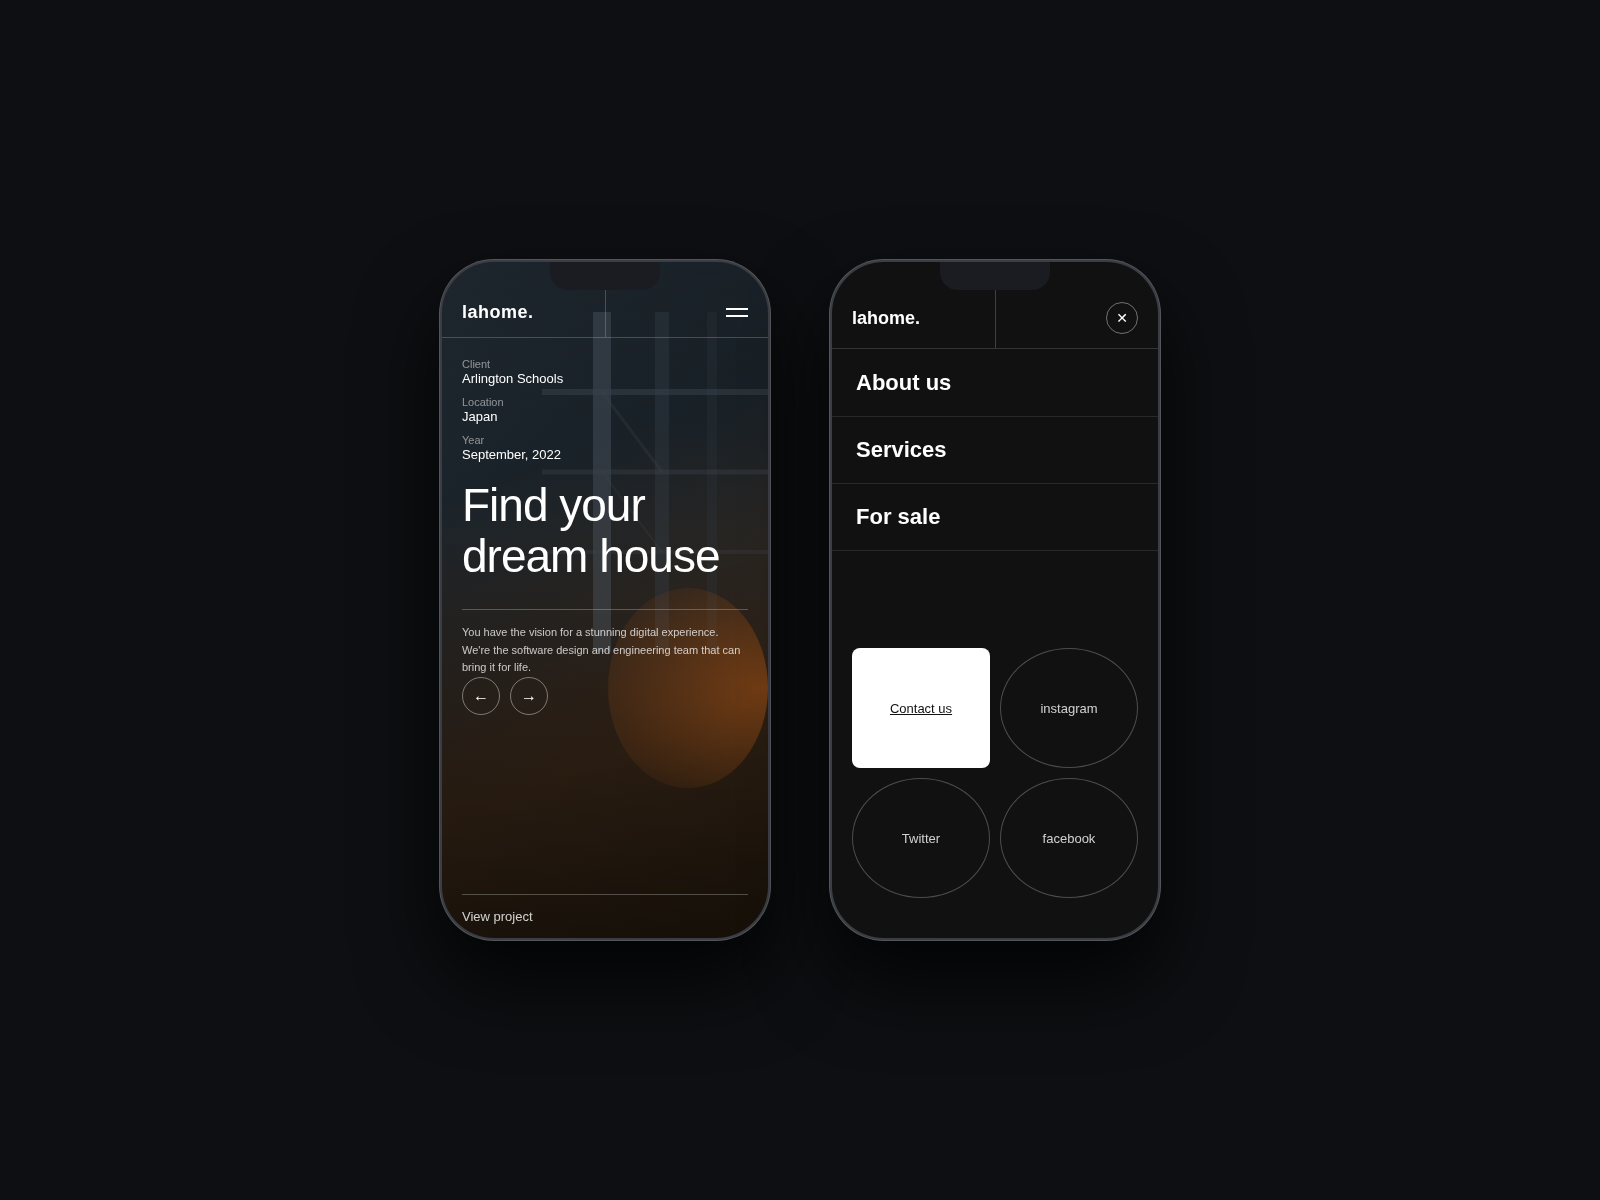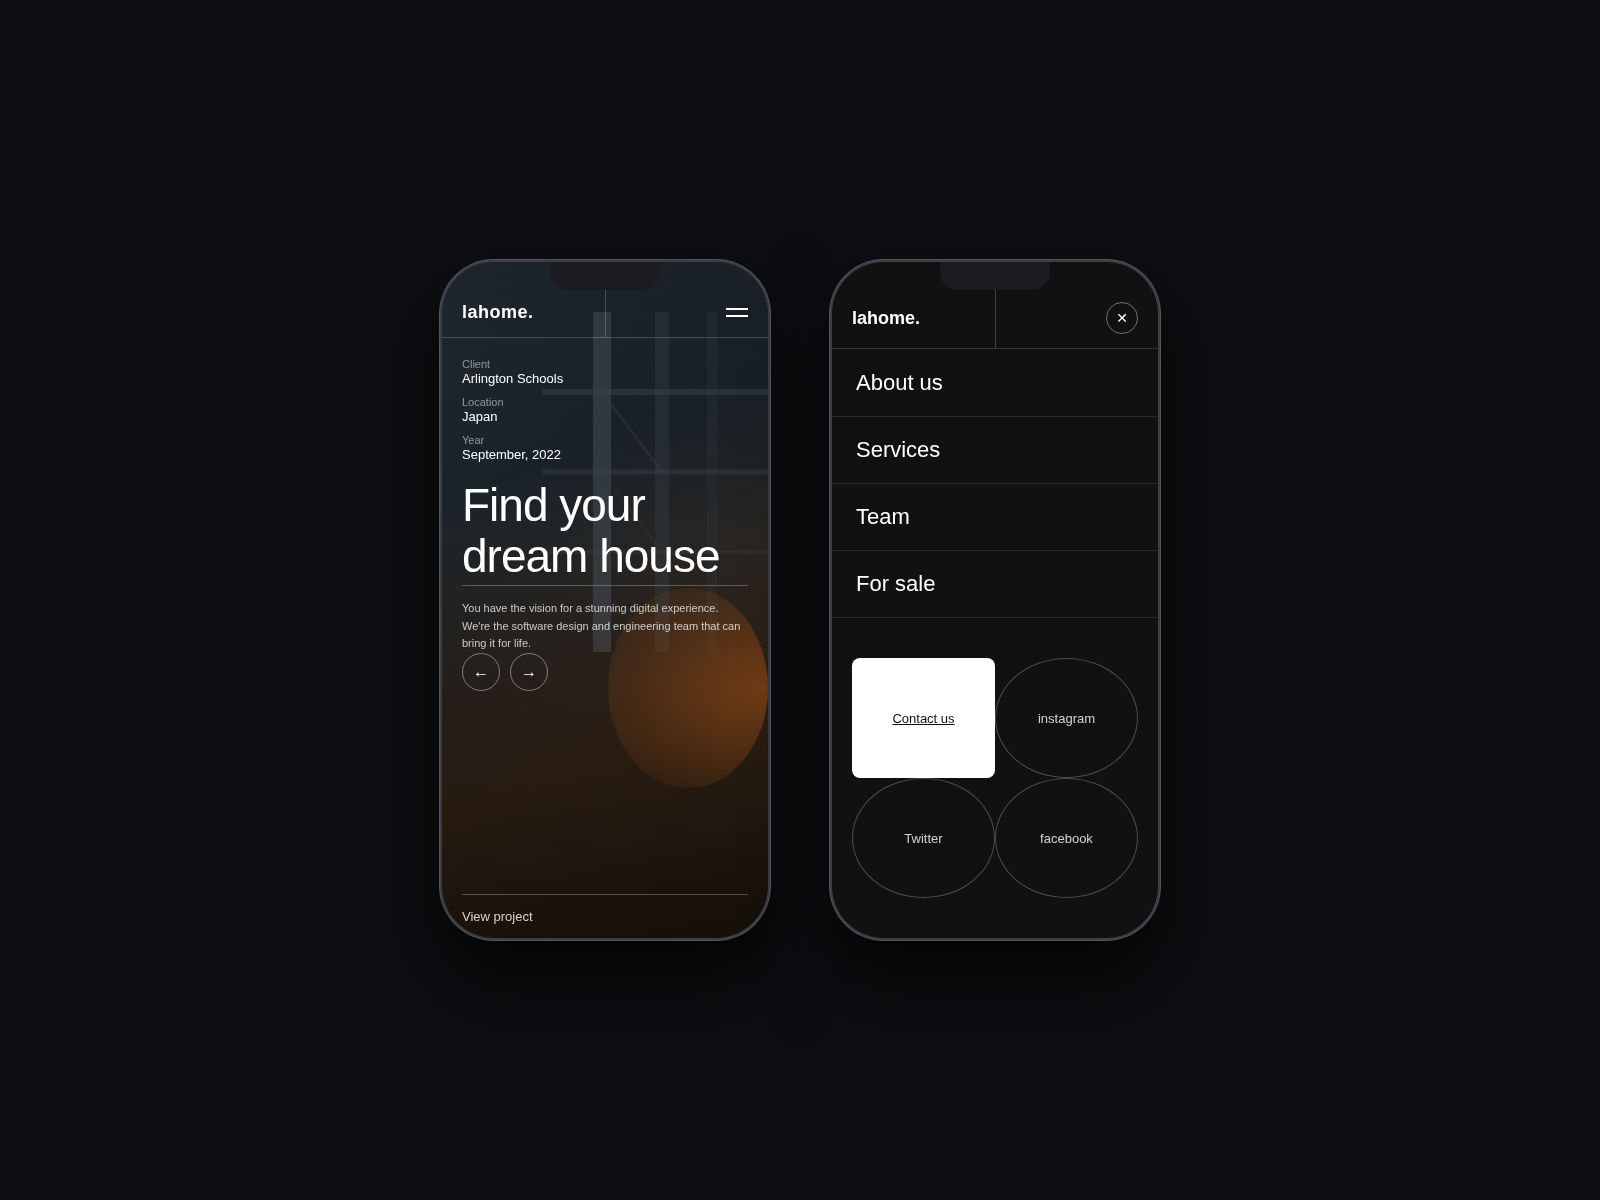--- a/index.html
+++ b/index.html
@@ -168,21 +168,21 @@
       margin-bottom: 10px;
     }
 
     .hero-title {
       color: #fff;
       font-size: 46px;
       font-weight: 300;
       line-height: 1.1;
       letter-spacing: -1px;
       margin-top: 8px;
-      margin-bottom: 4px;
+      margin-bottom: 28px;
     }
 
     .divider-line {
       width: 100%;
       height: 1px;
       background: rgba(255,255,255,0.25);
       margin-bottom: 14px;
     }
 
     .hero-description {
@@ -265,31 +265,32 @@
       left: 0;
       right: 0;
       z-index: 5;
     }
 
     .nav-item {
       padding: 20px 24px;
       border-bottom: 1px solid rgba(255,255,255,0.1);
       color: #fff;
       font-size: 22px;
-      font-weight: 400;
+      font-weight: 700;
       cursor: pointer;
     }
 
     .social-grid {
       position: absolute;
       bottom: 40px;
       left: 20px;
       right: 20px;
       display: grid;
       grid-template-columns: 1fr 1fr;
+      gap: 10px;
       z-index: 5;
     }
 
     .social-contact {
       background: #fff;
       border-radius: 8px;
       display: flex;
       align-items: center;
       justify-content: center;
       height: 120px;
@@ -396,21 +397,20 @@
 
     <div class="right-header">
       <div class="header-line"></div>
       <span class="right-logo">lahome.</span>
       <div class="close-btn">✕</div>
     </div>
 
     <div class="right-nav">
       <div class="nav-item">About us</div>
       <div class="nav-item">Services</div>
-      <div class="nav-item">Team</div>
       <div class="nav-item">For sale</div>
     </div>
 
     <div class="social-grid">
       <div class="social-contact">
         <span>Contact us</span>
       </div>
       <div class="social-circle">
         <span>instagram</span>
       </div>

